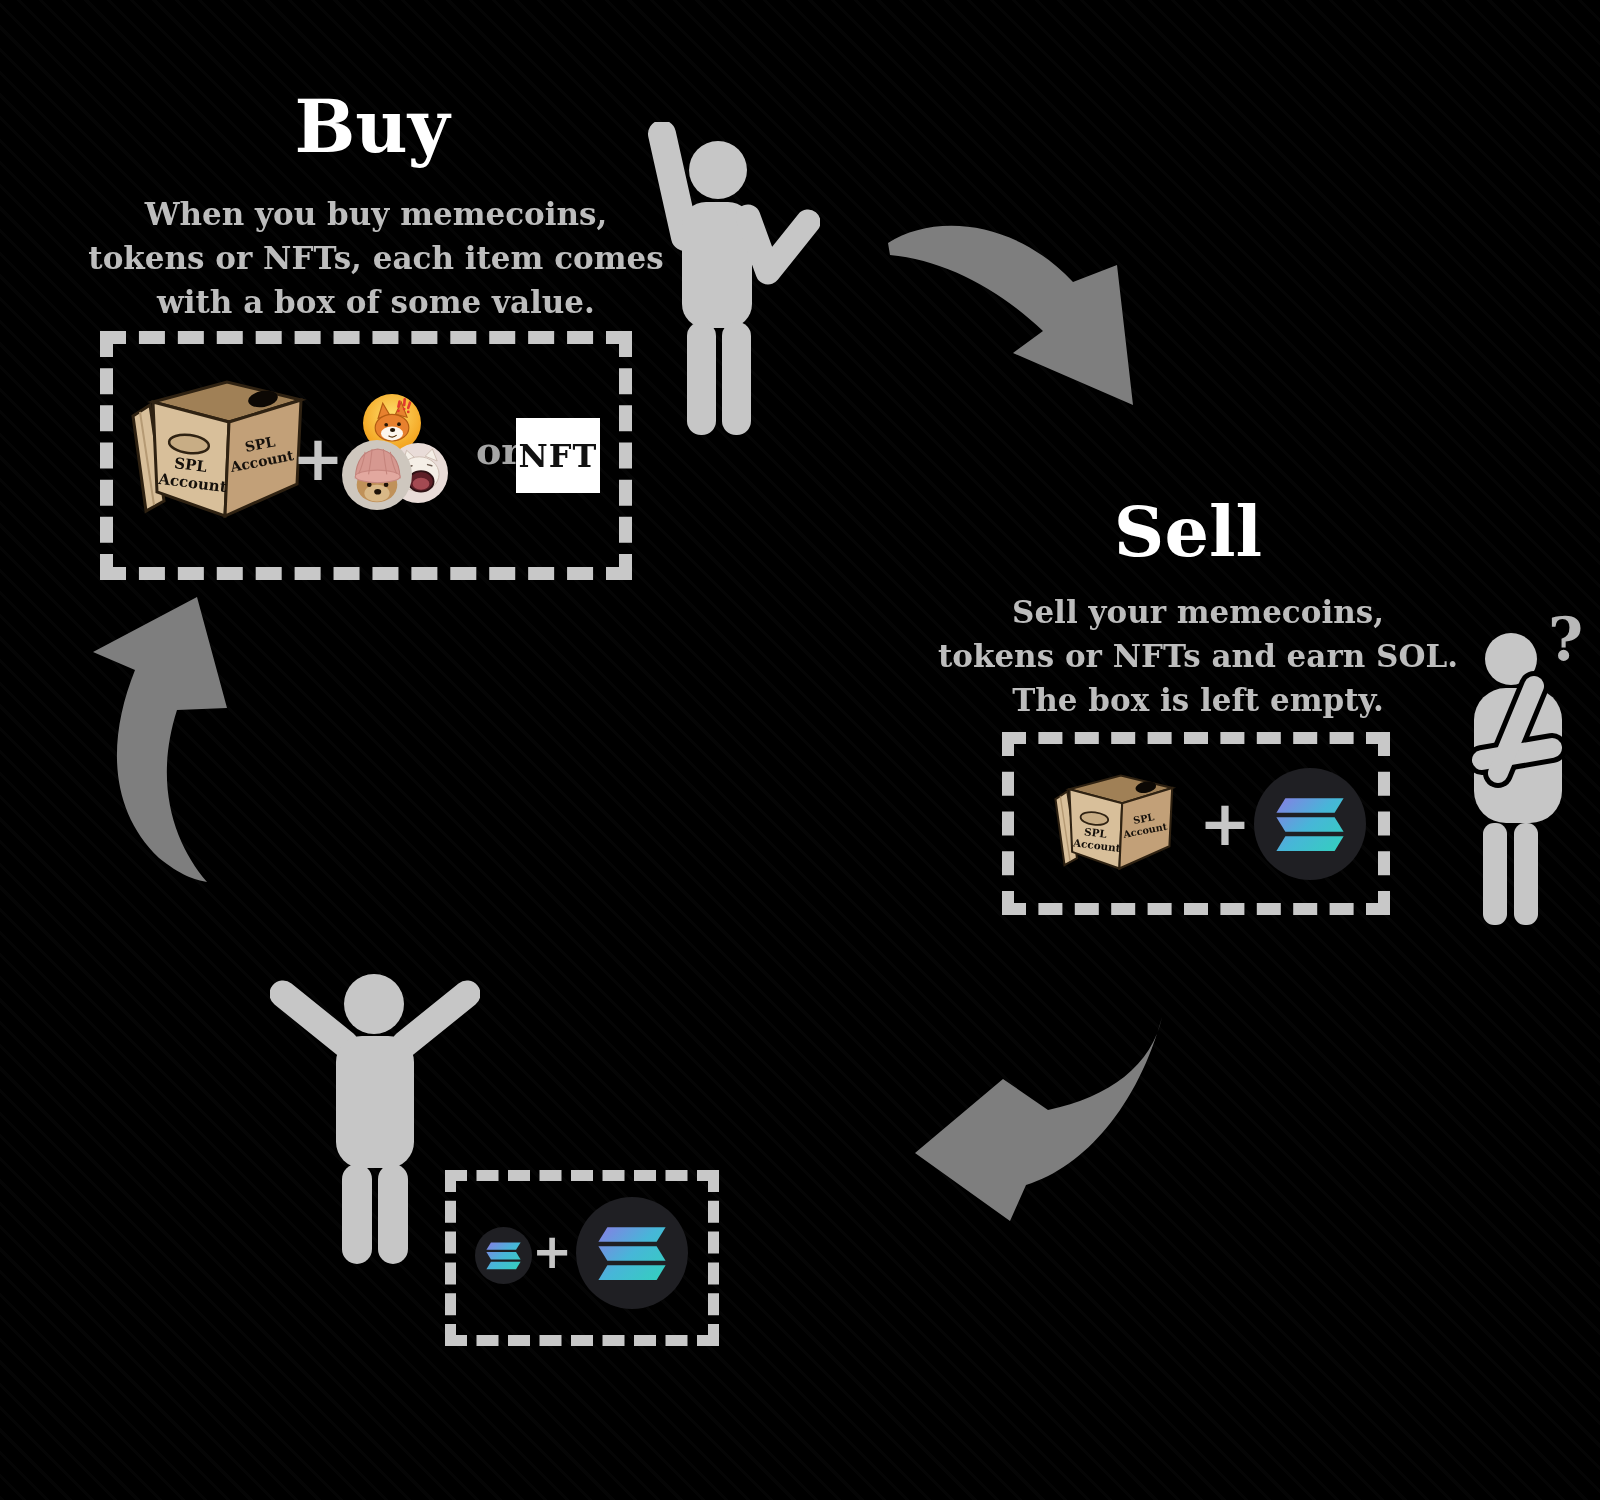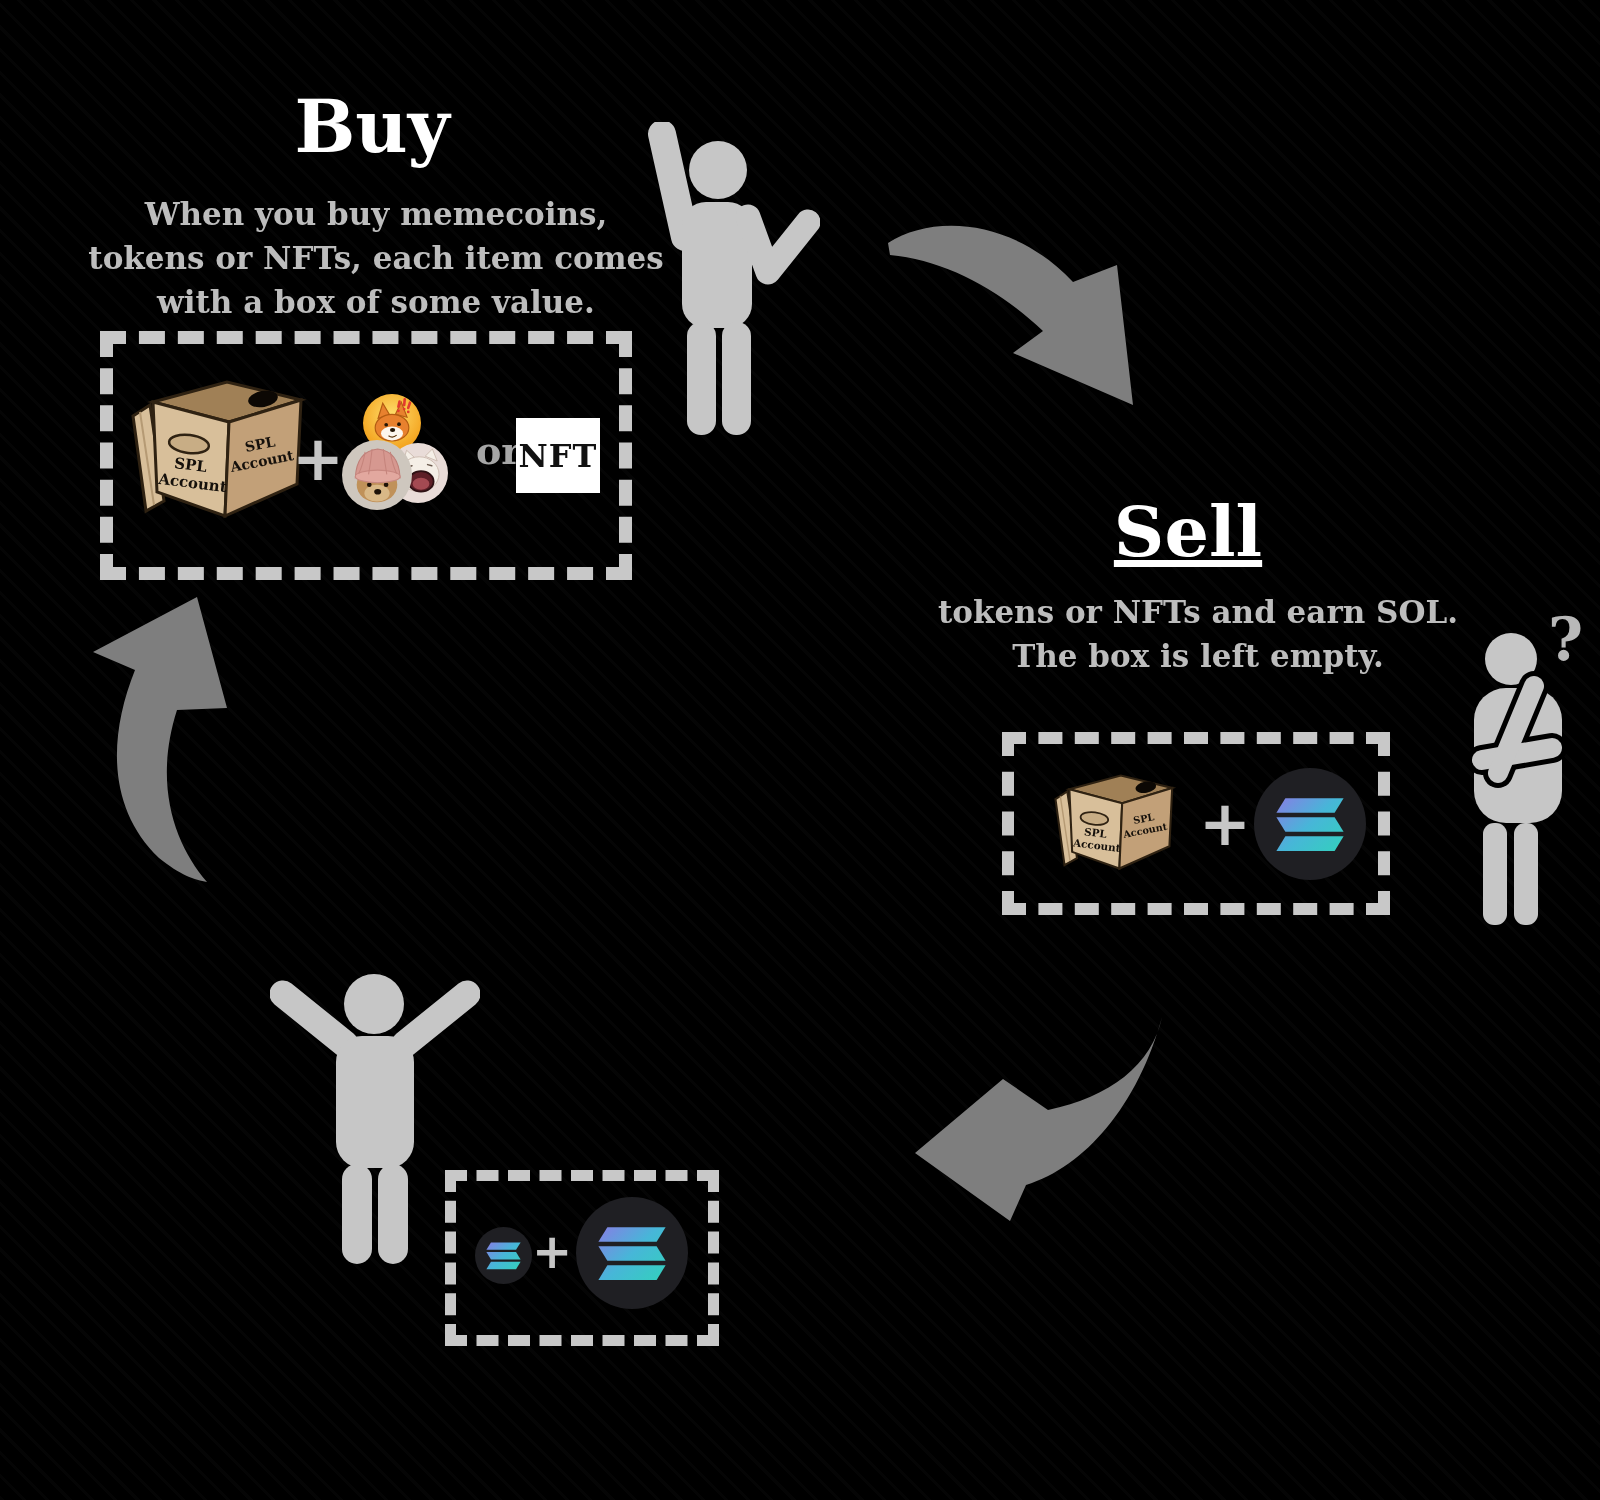--- a/index.html
+++ b/index.html
@@ -144,23 +144,24 @@
       <path d="M103,95 L123,150 L163,100" fill="none" stroke="#c6c6c6" stroke-width="25" stroke-linecap="round" stroke-linejoin="round"></path>
       <rect x="42" y="200" width="29" height="113" rx="14"></rect>
       <rect x="77" y="200" width="29" height="113" rx="14"></rect>
     </g>
   </svg>
 
   <svg class="abs" style="left:865px;top:205px" width="280" height="215" viewBox="0 0 280 215">
     <path d="M23,38 C70,8 150,15 208,77 L252,60 L268,200 L148,148 L178,126 C135,85 80,55 25,50 Z" fill="#7e7e7e"></path>
   </svg>
 
-  <div class="abs title" style="left:1188px;top:490px;font-size:70px;text-decoration:underline;">Sell</div>
+  <div class="abs title" style="left:1188px;top:490px;font-size:70px;">Sell</div>
 
   <div class="abs para" style="left:1198px;top:590px;">
+    <span style="display:block">Sell your memecoins,</span>
     <span style="display:block">tokens or NFTs and earn SOL.</span>
     <span style="display:block">The box is left empty.</span>
   </div>
 
   <div class="abs dashbox" style="left:1002px;top:732px;width:388px;height:183px;border-width:12px;"></div>
 
   <svg class="abs" style="left:1034px;top:756px" width="168" height="132" viewBox="0 0 200 190">
       <use href="#spl-box"></use>
     </svg>
 

